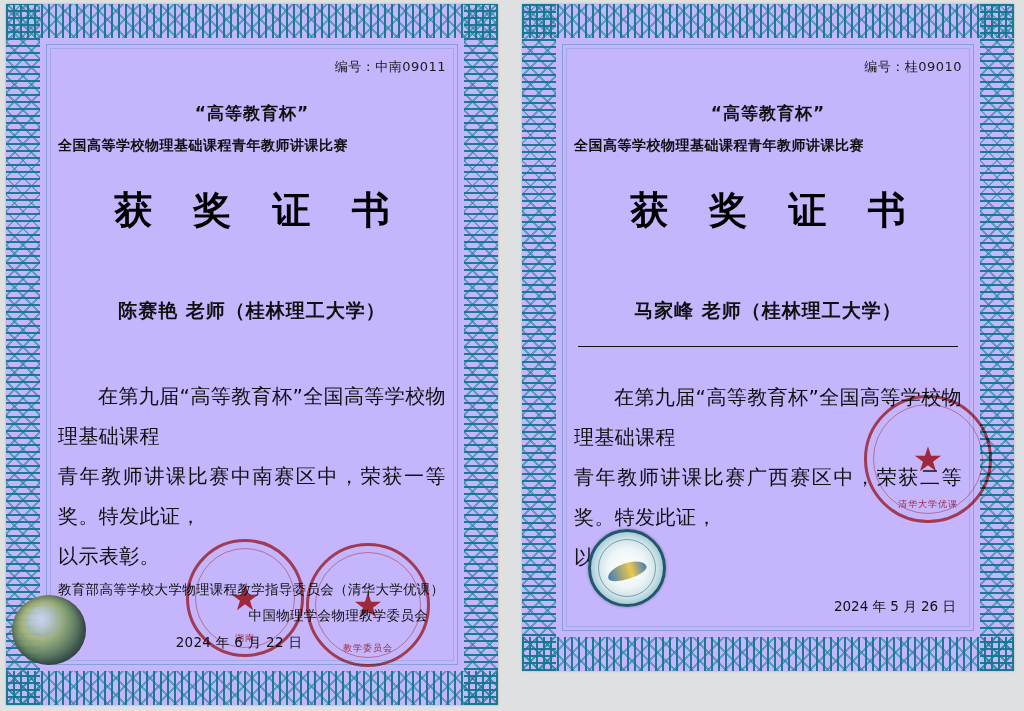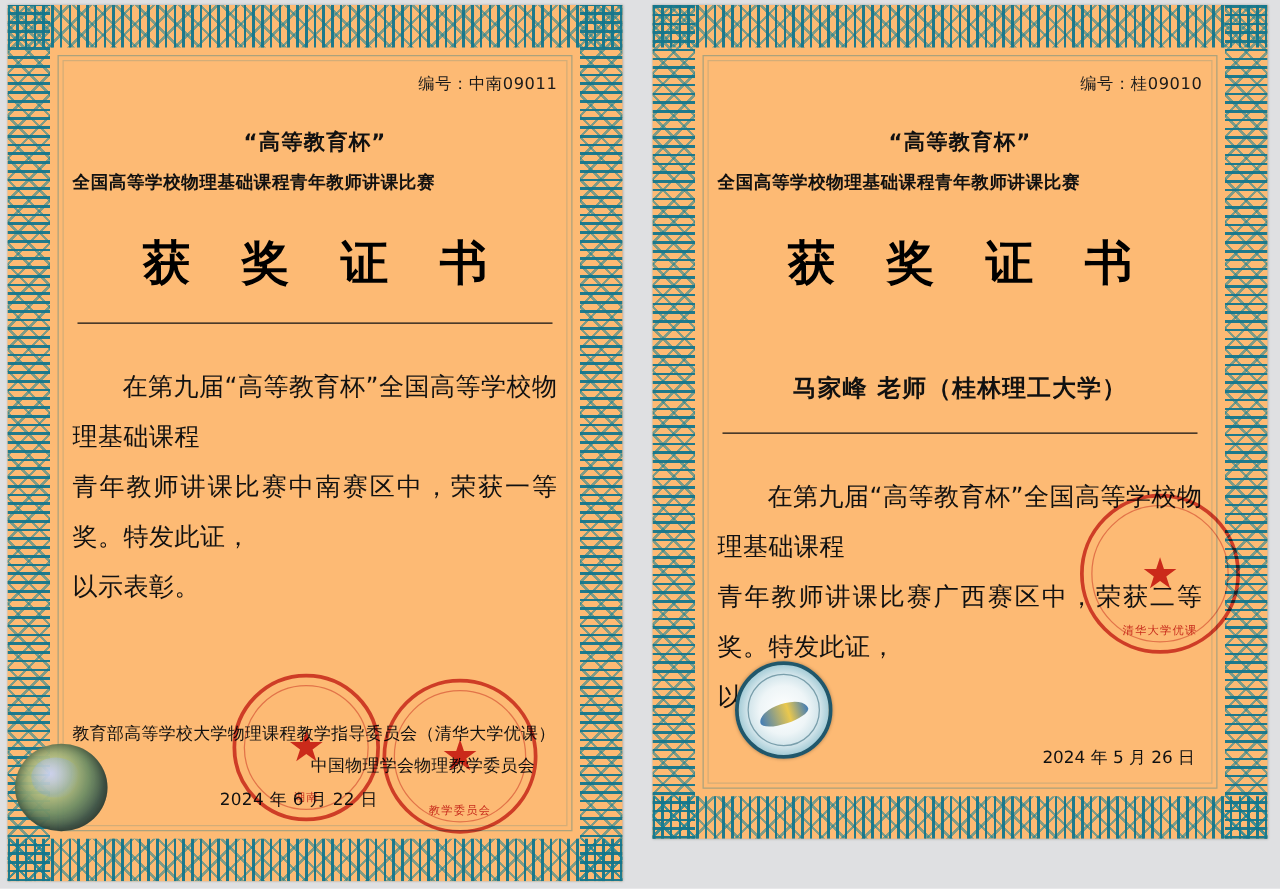--- a/index.html
+++ b/index.html
@@ -21,21 +21,21 @@
     width:512px;height:711px;
     box-sizing:border-box;
     background:#dfe0e2;
   }
   .cert-wrap.left{padding:4px 14px 6px 6px;}
   .cert-wrap.right{padding:4px 10px 40px 10px;}
 
   .cert{
     position:relative;
     width:100%;height:100%;
-    background:#fdba74;
+    background:#c4b5fd;
     box-sizing:border-box;
     overflow:hidden;
   }
   .cert.left-c{box-shadow:0 0 2px rgba(0,0,0,.25);}
   .cert.right-c{box-shadow:0 0 2px rgba(0,0,0,.25);}
   .band{
     position:absolute;
     box-sizing:border-box;
   }
   .band-top,.band-bottom{left:0;right:0;height:34px;}
@@ -256,20 +256,21 @@
       <div class="band band-left patternV"></div>
       <div class="band band-right patternV"></div>
       <div class="inner-rule"></div>
       <div class="inner-rule2"></div>
 
       <div class="content">
         <div class="serial">编号：中南09011</div>
         <div class="cup-title">“高等教育杯”</div>
         <div class="sub-title">全国高等学校物理基础课程青年教师讲课比赛</div>
         <div class="main-title">获 奖 证 书</div>
+        <div class="awardee">陈赛艳 老师（桂林理工大学）</div>
         <div class="rule-line"></div>
         <div class="body-text">
           <div><span class="indent"></span><span>在第九届“高等教育杯”全国高等学校物理基础课程</span></div>
           <div><span>青年教师讲课比赛中南赛区中，荣获一等奖。特发此证，</span></div>
           <div><span>以示表彰。</span></div>
         </div>
         <div class="spacer"></div>
         <div class="issuer">
           <span class="l1">教育部高等学校大学物理课程教学指导委员会（清华大学优课）</span>
           <span class="l2">中国物理学会物理教学委员会</span>

